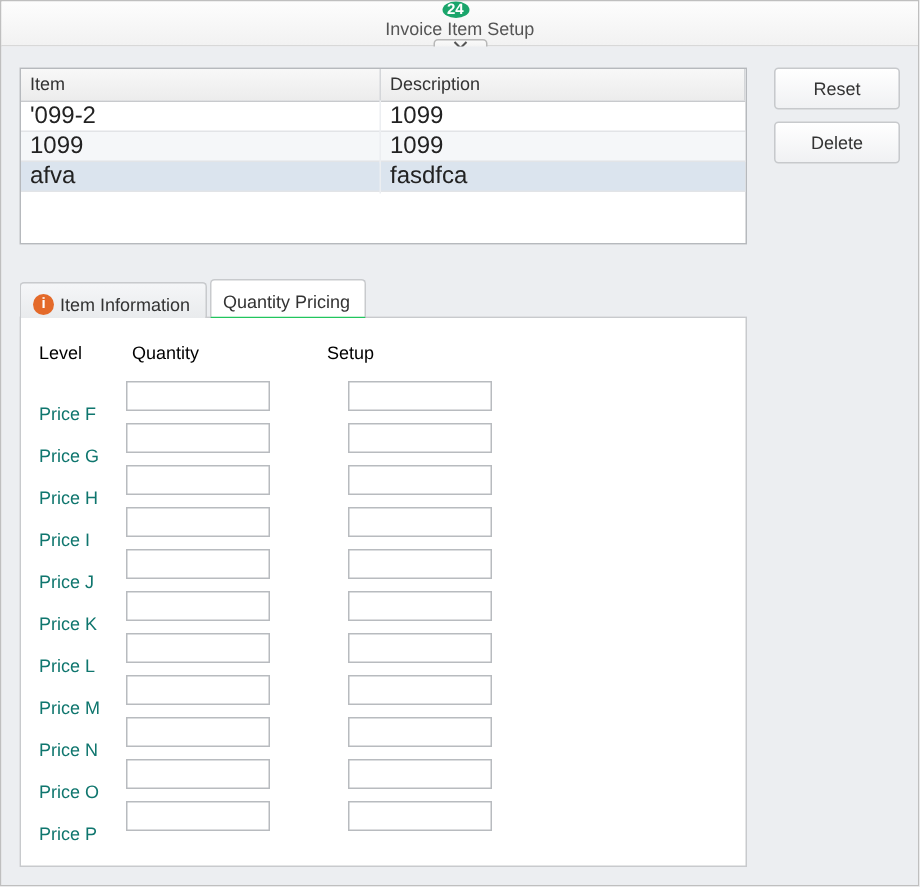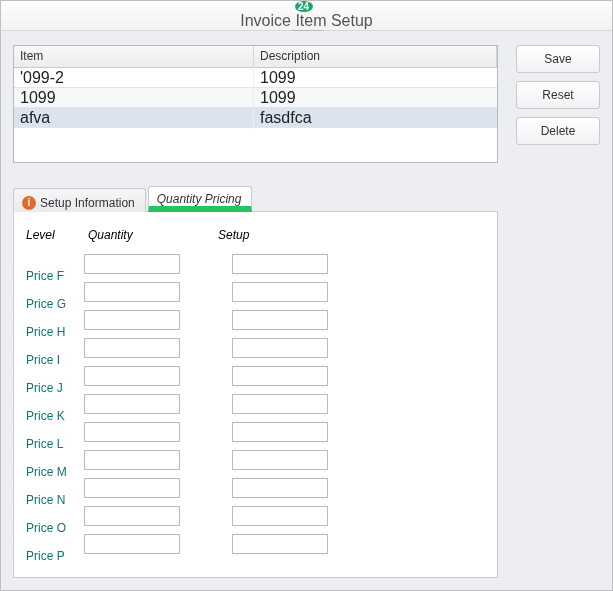--- a/index.html
+++ b/index.html
@@ -32,21 +32,21 @@
     flex-direction: column;
   }
   .titlebar .app-icon {
     width: 18px; height: 18px;
     border-radius: 50%;
     background: #1aa56b;
     display: flex; align-items: center; justify-content: center;
     color: #fff; font-size: 10px; font-weight: bold;
     margin-right: 6px;
   }
-  .titlebar .title { flex: 1; font-size: 16px; color: #555; }
+  .titlebar .title { flex: 1; font-size: 12px; color: #555; }
   .titlebar .close-btn {
     width: 36px; height: 18px;
     border: 1px solid #b8b8b8;
     border-radius: 3px;
     background: linear-gradient(#fafafa,#e9e9e9);
     display: flex; align-items: center; justify-content: center;
     cursor: pointer;
   }
   .titlebar .close-btn svg { width: 10px; height: 10px; }
   .client {
@@ -135,40 +135,38 @@
     color: #333;
     font-size: 12px;
     display: flex;
     align-items: center;
     gap: 4px;
     cursor: pointer;
     margin-right: 2px;
   }
   .tab.active {
     background: #fff;
-    border-bottom: 6px solid #22c55e;
+    border-bottom: 1px solid #22c55e;
     height: 26px;
-    font-style: italic;
   }
   .tab .info-icon {
     width: 14px; height: 14px; border-radius: 50%;
     background: #e46a2a;
     color: #fff; font-size: 10px; font-weight: bold;
     display:flex;align-items:center;justify-content:center;
   }
   .tab-panel {
     border: 1px solid #c8cacd;
     background: #fff;
     flex: 1;
     padding: 16px 12px;
   }
   .qp-headers {
     display: flex;
     margin-bottom: 8px;
-    font-style: italic;
   }
   .qp-headers .lbl-level { width: 62px; }
   .qp-headers .lbl-qty { width: 130px; }
   .qp-headers .lbl-price { width: 120px; }
   .qp-row {
     display: flex;
     align-items: center;
     height: 28px;
   }
   .qp-row .level-label {
@@ -222,21 +220,21 @@
               <div class="gc gc-item">afva</div>
               <div class="gc gc-desc">fasdfca</div>
             </div>
           </div>
       </div>
 
       <div class="tab-area">
         <div class="tabstrip">
           <div class="tab">
             <span class="info-icon">i</span>
-            <span>Setup Information</span>
+            <span>Item Information</span>
           </div>
           <div class="tab active">
             <span>Quantity Pricing</span>
           </div>
         </div>
         <div class="tab-panel">
           <div class="qp-headers">
             <div class="lbl-level">Level</div>
             <div class="lbl-qty">Quantity</div>
             <div class="lbl-price">Setup</div>
@@ -308,18 +306,17 @@
                 <div class="price-sp"></div>
                 <input type="text" class="price-input" style="">
               </div>
             </div>
         </div>
       </div>
 
     </div>
 
     <div class="right-col">
-      <button class="btn">Save</button>
       <button class="btn">Reset</button>
       <button class="btn">Delete</button>
     </div>
   </div>
 </div>
 
 </body></html>

